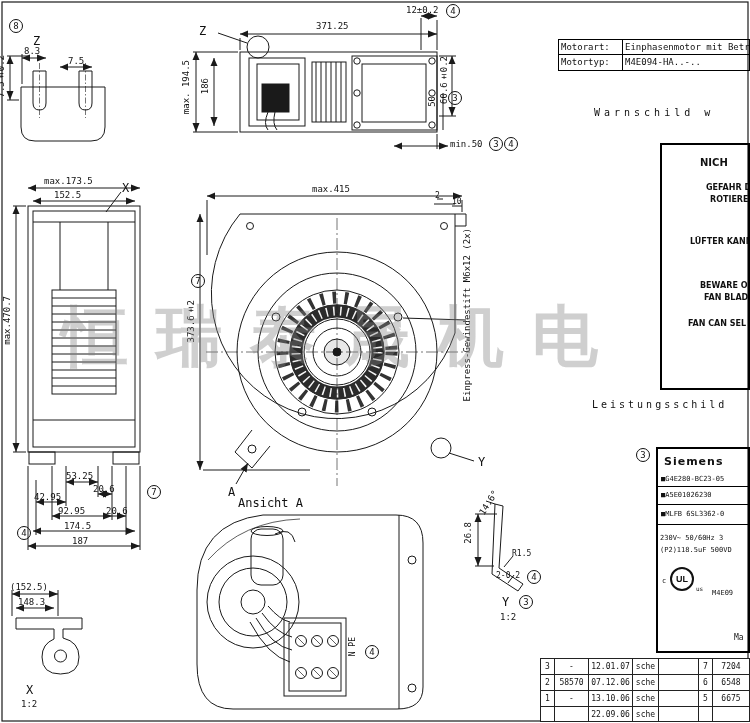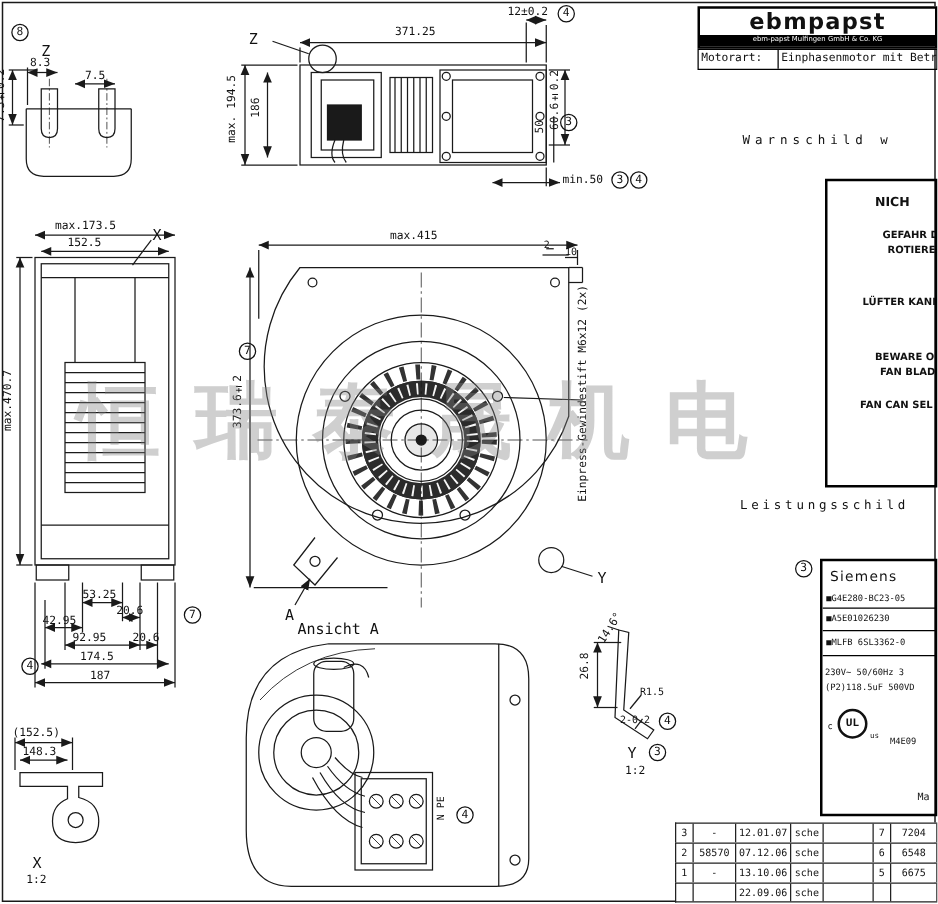--- a/index.html
+++ b/index.html
@@ -20,21 +20,21 @@
   #infoTable .row{display:flex;height:15px;border-bottom:1px solid #000}
   #infoTable .row:last-child{border-bottom:none}
   #infoTable .lbl{width:64px;border-right:1px solid #000;font-size:9px;line-height:14px;padding-left:2px;overflow:hidden;white-space:nowrap}
   #infoTable .val{flex:1;font-size:9px;line-height:14px;padding-left:2px;overflow:hidden;white-space:nowrap}
   .heading{position:absolute;font-size:10px;letter-spacing:4px;white-space:nowrap}
   #warnBox{position:absolute;left:660px;top:143px;width:90px;height:247px;border:2px solid #000;overflow:hidden}
   #warnBox span{position:absolute;font-family:"DejaVu Sans",sans-serif;font-weight:bold;font-size:8px;white-space:nowrap}
   #plateBox{position:absolute;left:656px;top:447px;width:94px;height:206px;border:2px solid #000;overflow:hidden}
   #plateBox .abs{position:absolute;white-space:nowrap}
   #plateBox .div{position:absolute;left:0;width:100%;border-top:1px solid #000}
-  #ulCircle{position:absolute;left:12px;top:118px;width:24px;height:24px;border:2px solid #111;border-radius:50%;text-align:center;line-height:21px;font-size:9px;font-weight:bold;font-family:Liberation Mono, monospace}
+  #ulCircle{position:absolute;left:12px;top:118px;width:24px;height:24px;border:2px solid #111;border-radius:50%;text-align:center;line-height:21px;font-size:9px;font-weight:bold;font-family:Liberation Sans, sans-serif}
   
   .rrow{position:absolute;left:540px;width:210px;height:16px;display:flex;border-left:1px solid #222;border-top:1px solid #222;background:#fff}
   .rcell{border-right:1px solid #222;font-size:8px;text-align:center;line-height:15px;overflow:hidden;white-space:nowrap}
   .c1{width:14px}.c2{width:34px}.c3{width:44px}.c4{width:26px}.c5{width:40px}.c6{width:14px}.c7{flex:1}
   
   #wm{position:absolute;left:0;top:0;width:604px;height:723px;pointer-events:none;z-index:60}
   #wm-cn{position:absolute;left:62px;top:292px;font-size:66px;font-weight:bold;font-family:"DejaVu Sans",sans-serif;color:rgba(130,130,130,.38);letter-spacing:28px;white-space:nowrap}
   #wm-url{position:absolute;left:100px;top:424px;font-size:29px;font-family:"DejaVu Sans",sans-serif;color:rgba(135,135,135,.5);letter-spacing:14px;white-space:nowrap}
 </style>
 </head>
@@ -301,48 +301,48 @@
 
 <span class="t s9 r60" style="left:478px;top:512px">14.6°</span>
 <span class="vt s9" style="left:464px;top:522px">26.8</span>
 <span class="t s8" style="left:512px;top:550px">R1.5</span>
 <span class="t s8" style="left:496px;top:572px">2-0.2</span>
 <span class="callout" style="left:527px;top:570px">4</span>
 <span class="t big" style="left:502px;top:596px">Y</span>
 <span class="callout" style="left:519px;top:595px">3</span>
 <span class="t s9" style="left:500px;top:613px">1:2</span>
 
-<div id="logoBox">
-  <span class="brand">ebmpapst</span>
-  <span class="sub">ebm-papst Mulfingen GmbH &amp; Co. KG</span>
-</div>
 <div id="infoTable">
   <div class="row">
     <span class="lbl">Motorart:</span>
     <span class="val">Einphasenmotor mit Betriebs</span>
+  </div>
+  <div class="row">
+    <span class="lbl">Motortyp:</span>
+    <span class="val">M4E094-HA..-..</span>
   </div>
 </div>
 
 <span class="heading" style="left:594px;top:107px">Warnschild w</span>
 
 <div id="warnBox">
   <span style="left:38px;top:12px;font-size:10px">NICH</span>
   <span style="left:44px;top:38px">GEFAHR DE</span>
   <span style="left:48px;top:50px">ROTIEREND</span>
   <span style="left:28px;top:92px">LÜFTER KANN</span>
   <span style="left:38px;top:136px">BEWARE OF</span>
   <span style="left:42px;top:148px">FAN BLADES</span>
   <span style="left:26px;top:174px">FAN CAN SEL</span>
 </div>
 
 <span class="heading" style="left:592px;top:399px;letter-spacing:3px">Leistungsschild</span>
 
 <span class="callout" style="left:636px;top:448px">3</span>
 <div id="plateBox">
-  <span class="abs" style="left:6px;top:6px;font-family:'DejaVu Sans',sans-serif;font-weight:normal;font-size:11px;letter-spacing:1px">Siemens</span>
+  <span class="abs" style="left:6px;top:6px;font-family:'DejaVu Sans',sans-serif;font-weight:bold;font-size:11px;letter-spacing:1px">Siemens</span>
   <span class="abs s7" style="left:3px;top:26px">■G4E280-BC23-05</span>
   <div class="div" style="top:37px"></div>
   <span class="abs s7" style="left:3px;top:42px">■A5E01026230</span>
   <div class="div" style="top:55px"></div>
   <span class="abs s7" style="left:3px;top:61px">■MLFB 6SL3362-0</span>
   <div class="div" style="top:75px"></div>
   <span class="abs s7" style="left:2px;top:85px">230V~ 50/60Hz 3</span>
   <span class="abs s7" style="left:2px;top:97px">(P2)118.5uF 500VD</span>
   <span class="abs s7" style="left:4px;top:128px">c</span>
   <div id="ulCircle">UL</div>

